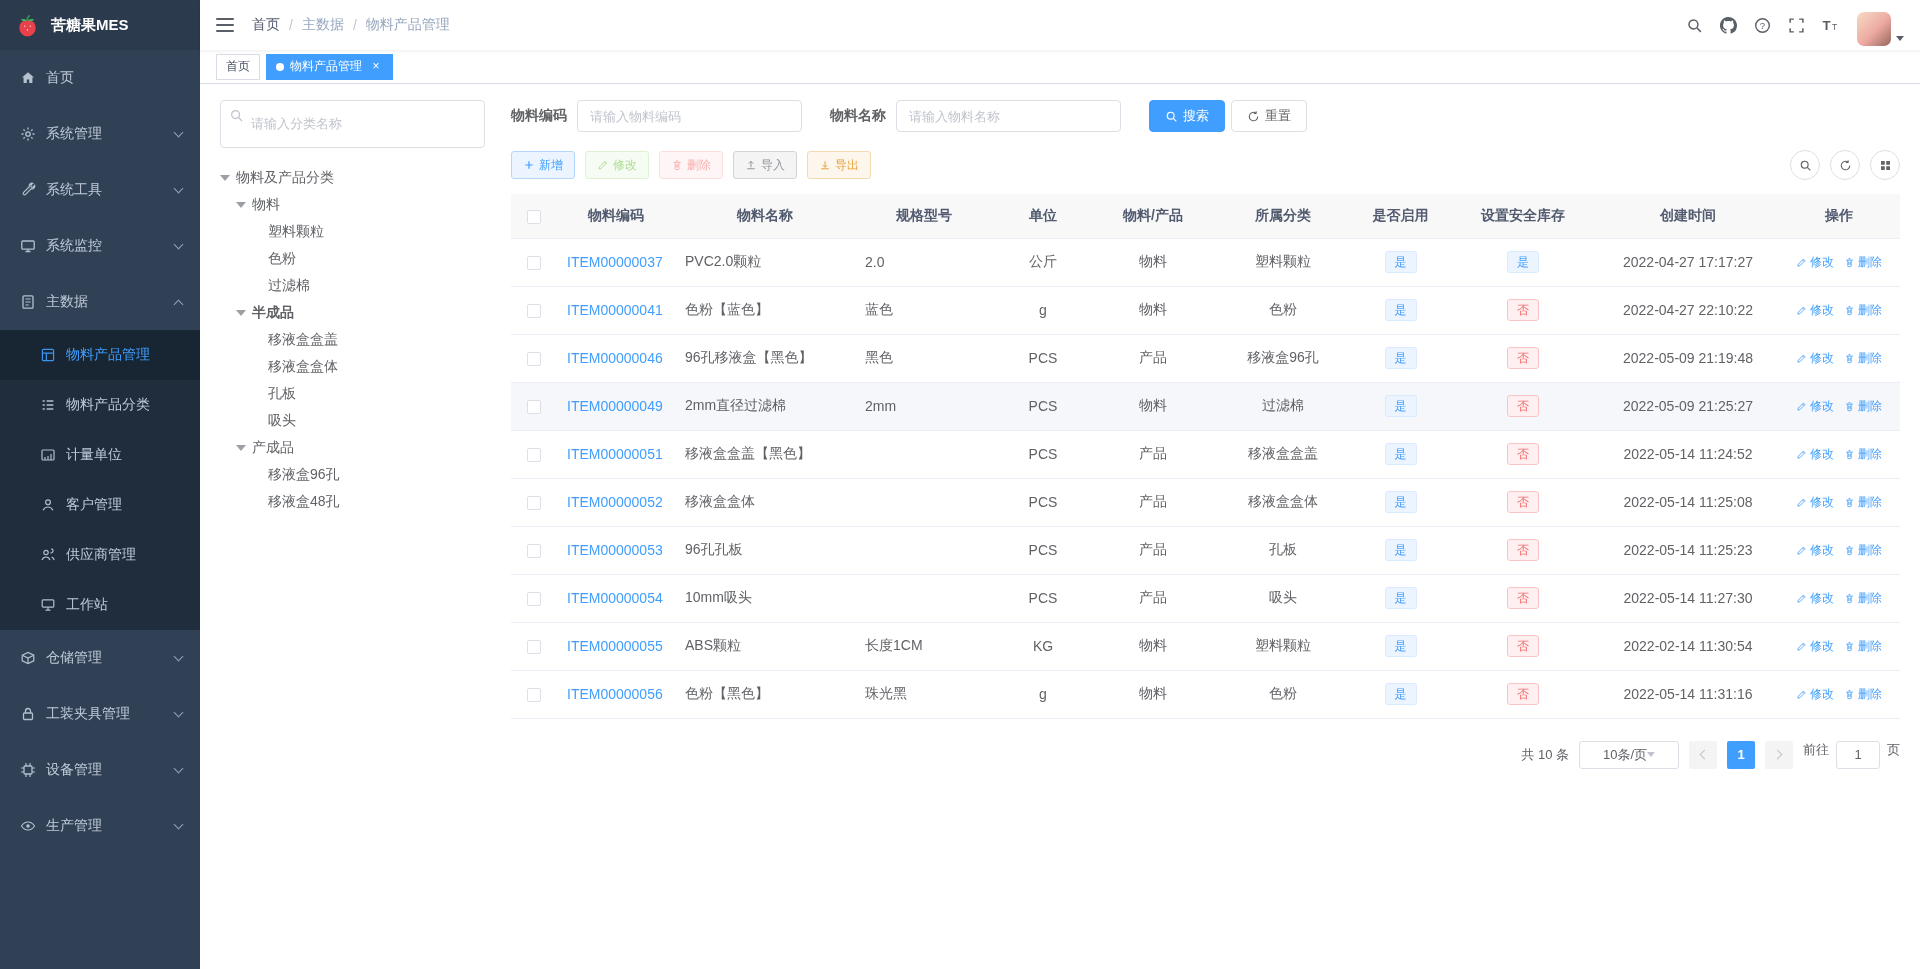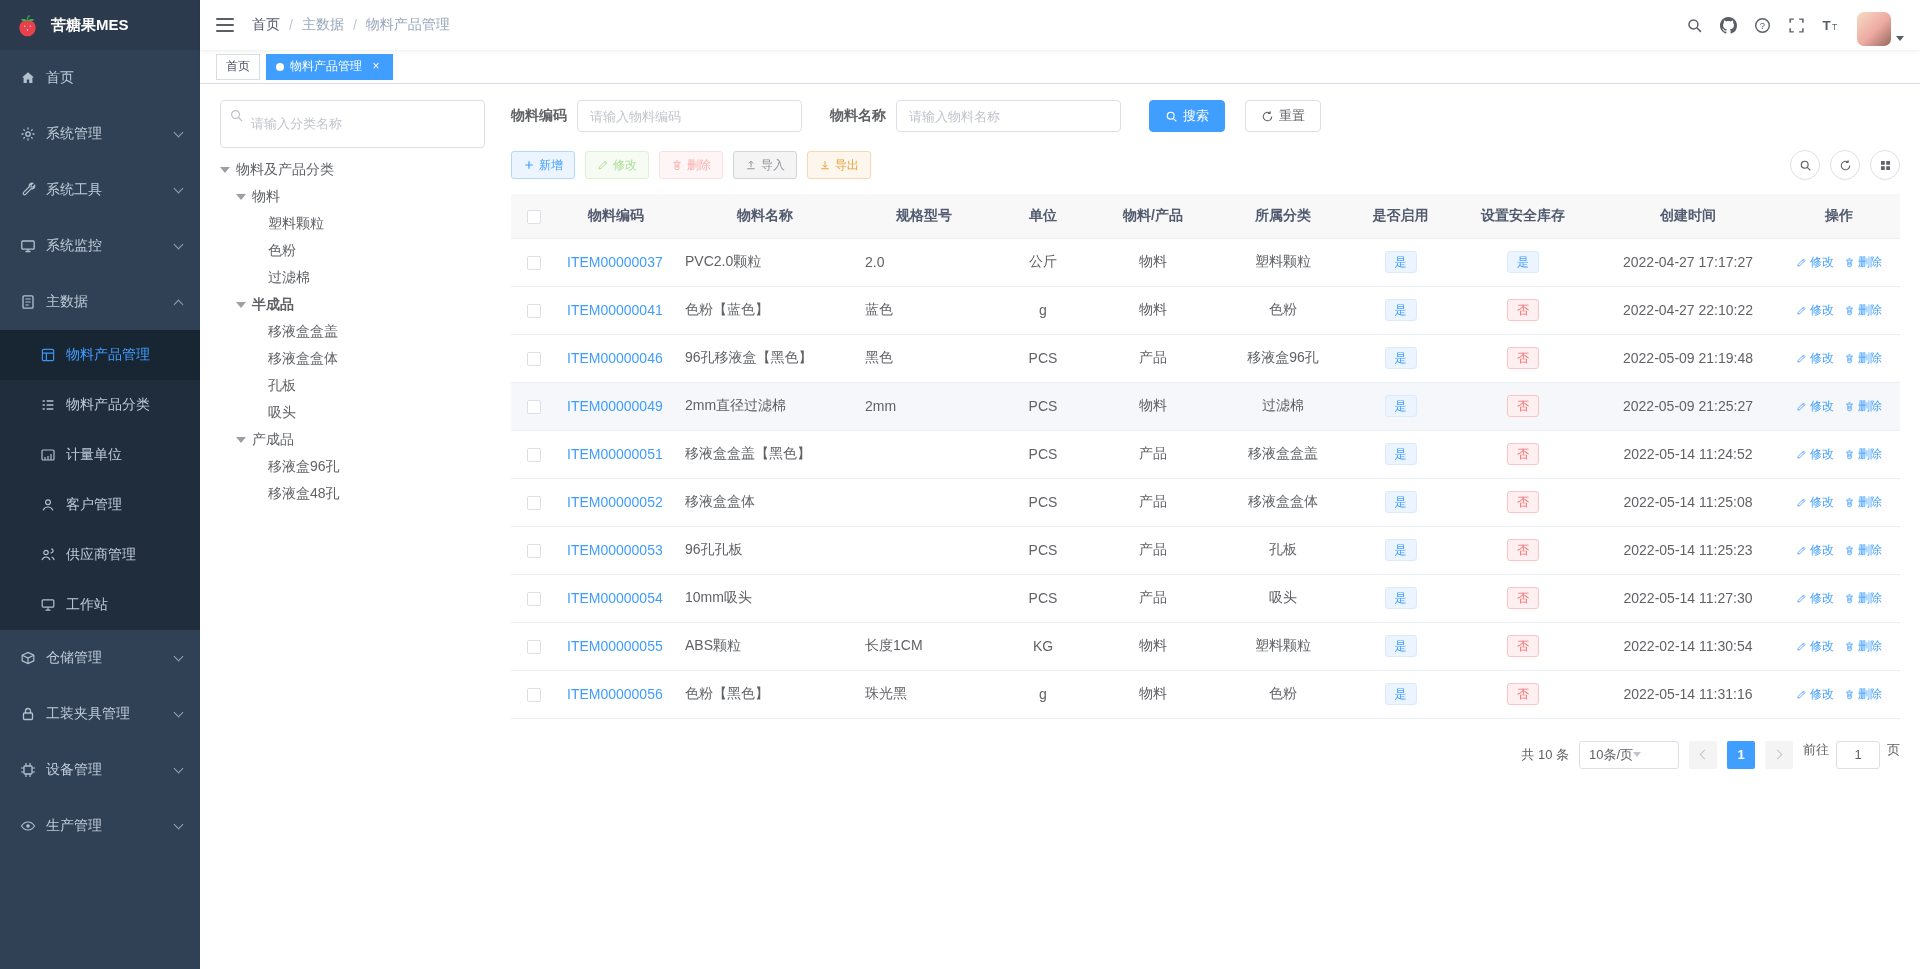--- a/index.html
+++ b/index.html
@@ -45,34 +45,34 @@
 .tag-dot{width:8px;height:8px;border-radius:50%;background:#fff;margin-right:6px}
 .tag-close{margin-left:7px;font-size:12px;width:14px;height:14px;line-height:12px;text-align:center;border-radius:50%}
 
 .content{flex:1;display:flex;padding:16px 20px 0 20px;gap:26px;overflow:hidden;background:#fff}
 .tree-panel{width:265px;flex-shrink:0}
 .search-box{position:relative}
 .search-box input{width:100%;height:48px;border:1px solid #dcdfe6;border-radius:4px;padding:0 10px 0 30px;font-size:13px;color:#606266;outline:none;font-family:Liberation Mono, monospace;background:#fff}
 .search-box input::placeholder{color:#c0c4cc}
 .pfx{position:absolute;left:9px;top:8px;width:15px;height:15px;color:#c0c4cc}
 .pfx svg{width:100%;height:100%;display:block}
-.tree{margin-top:8px}
+.tree{margin-top:16px}
 .tree-node{height:27px;display:flex;align-items:center;cursor:pointer;color:#606266;font-size:14px}
 .tree-caret{width:0;height:0;border-left:5px solid transparent;border-right:5px solid transparent;border-top:6px solid #9aa0a6;margin-right:6px;flex-shrink:0}
 .tree-caret.hidden{visibility:hidden}
 
 .table-panel{flex:1;min-width:0;display:flex;flex-direction:column}
 .query-row{display:flex;align-items:center;margin-bottom:18px}
 .qfield{display:flex;align-items:center;margin-right:28px}
 .qfield label{font-weight:700;color:#606266;margin-right:10px;white-space:nowrap}
 .qfield input{width:225px;height:32px;border:1px solid #dcdfe6;border-radius:4px;padding:0 12px;font-size:13px;color:#606266;outline:none;font-family:inherit;background:#fff}
 .qfield input::placeholder{color:#c0c4cc}
 .btn{display:inline-flex;align-items:center;justify-content:center;gap:5px;height:32px;padding:0 15px;border-radius:4px;border:1px solid #dcdfe6;background:#fff;color:#606266;font-size:13px;cursor:pointer;font-family:inherit}
 .btn.primary{background:#409eff;border-color:#409eff;color:#fff}
-.btn + .btn{margin-left:20px}
+.btn + .btn{margin-left:6px}
 .btn-ic{width:13px;height:13px;display:block}
 .btn-ic svg{width:100%;height:100%;display:block}
 .toolbar-row{display:flex;align-items:center;margin-bottom:14px}
 .tb-btn{display:inline-flex;align-items:center;gap:4px;height:28px;padding:0 11px;border-radius:3px;font-size:12px;cursor:pointer;margin-right:10px;border:1px solid #dcdfe6;font-family:inherit;background:#fff;color:#606266}
 .tb-btn .btn-ic{width:12px;height:12px}
 .tb-btn.primary{color:#409eff;background:#ecf5ff;border-color:#b3d8ff}
 .tb-btn.success{color:#67c23a;background:#f0f9eb;border-color:#c2e7b0}
 .tb-btn.danger{color:#f56c6c;background:#fef0f0;border-color:#fbc4c4}
 .tb-btn.info{color:#909399;background:#f4f4f5;border-color:#d3d4d6}
 .tb-btn.warning{color:#e6a23c;background:#fdf6ec;border-color:#f5dab1}
@@ -91,21 +91,21 @@
 .checkbox{display:inline-block;width:14px;height:14px;border:1px solid #dcdfe6;border-radius:2px;background:#fff;vertical-align:middle;cursor:pointer}
 .pill{display:inline-block;height:22px;line-height:20px;padding:0 9px;border-radius:3px;font-size:12px;border:1px solid}
 .pill.blue{color:#409eff;background:#ecf5ff;border-color:#d9ecff}
 .pill.red{color:#f56c6c;background:#fef0f0;border-color:#fbc4c4}
 .op-link{color:#409eff;font-size:12px;display:inline-flex;align-items:center;gap:3px;cursor:pointer;text-decoration:none}
 .op-ic{width:11px;height:11px;display:block}
 .op-ic svg{width:100%;height:100%;display:block}
 .op-link + .op-link{margin-left:10px}
 
 .pagination{display:flex;align-items:center;justify-content:flex-end;margin-top:22px;gap:10px;font-size:13px;color:#606266}
-.pg-select{width:100px;height:28px;border:1px solid #dcdfe6;border-radius:3px;display:flex;align-items:center;justify-content:flex-start;padding:0 9px;cursor:pointer;font-size:13px;color:#606266;background:#fff}
+.pg-select{width:100px;height:28px;border:1px solid #dcdfe6;border-radius:3px;display:flex;align-items:center;justify-content:center;padding:0 9px;cursor:pointer;font-size:13px;color:#606266;background:#fff}
 .pg-caret{width:0;height:0;border-left:4px solid transparent;border-right:4px solid transparent;border-top:5px solid #c0c4cc}
 .pg-btn{width:28px;height:28px;border-radius:2px;background:#f4f4f5;display:flex;align-items:center;justify-content:center;cursor:pointer;border:none;font-size:13px;color:#606266;font-family:inherit}
 .pg-chev{width:7px;height:7px;border-left:1.5px solid #c0c4cc;border-bottom:1.5px solid #c0c4cc;transform:rotate(45deg);margin-left:3px}
 .pg-chev.right{transform:rotate(-135deg);margin-left:-3px}
 .pg-btn.active{background:#409eff;color:#fff;font-weight:700}
 .pg-goto{display:inline-flex;}
 .pg-goto input{width:44px;height:28px;border:1px solid #dcdfe6;border-radius:3px;text-align:center;font-size:13px;color:#606266;outline:none;margin:0 7px;font-family:inherit;background:#fff}
 .scroll-thumb{position:fixed;right:2px;top:12px;width:6px;height:26px;background:#c0c4cc;border-radius:3px}
 </style>
 </head>

